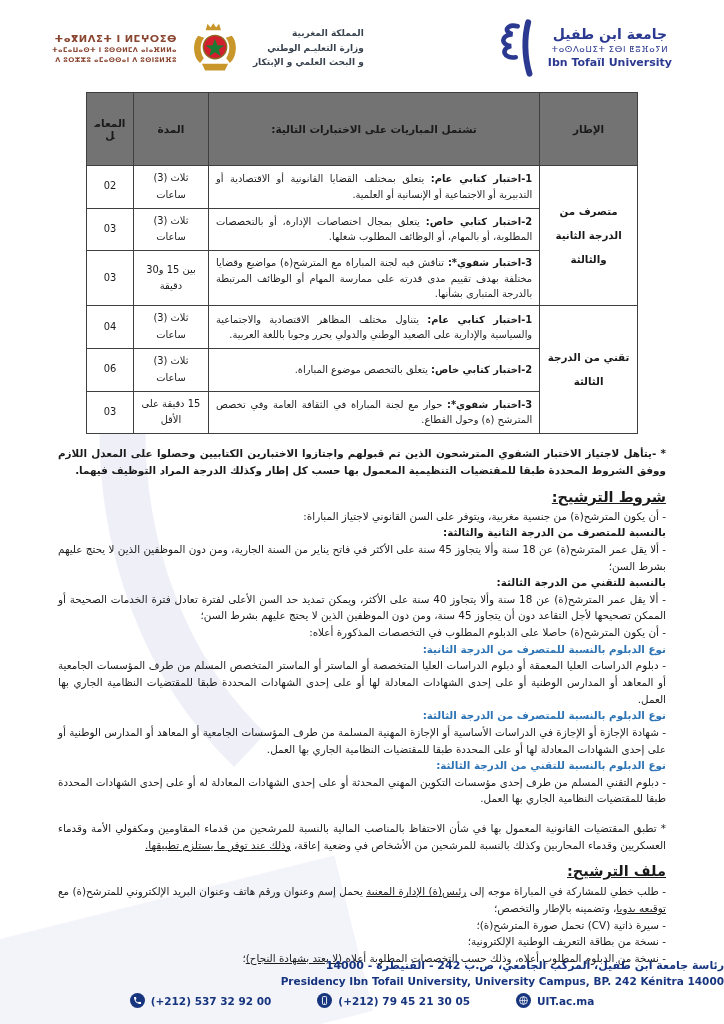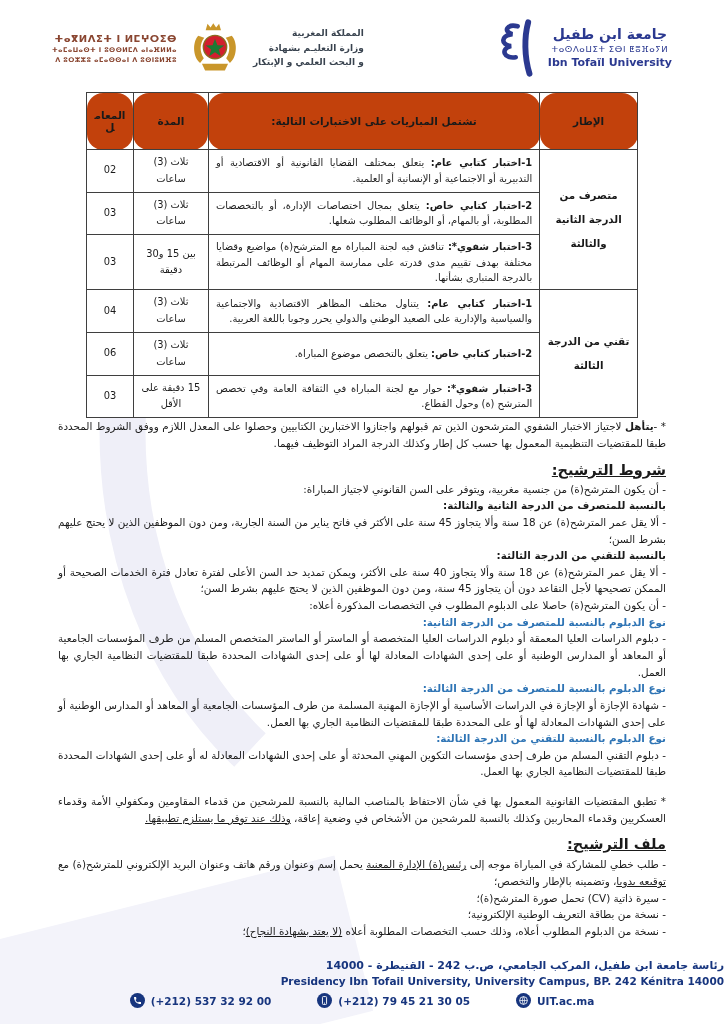--- a/index.html
+++ b/index.html
@@ -22,32 +22,32 @@
   .ministry-name{color:#39434f;font-weight:bold;font-size:9px;line-height:1.65;text-align:right;}
   .univ{display:flex;align-items:center;gap:8px;}
   .univ-text{text-align:center;line-height:1.35;}
   .univ-ar{color:#2b3990;font-weight:bold;font-size:14px;}
   .univ-tif{color:#2b3990;font-weight:normal;font-size:8.5px;letter-spacing:.6px;}
   .univ-en{color:#2b3990;font-weight:bold;font-size:11px;direction:ltr;}
   
   table.exams{width:552px;margin:8px auto 0;border-collapse:collapse;font-size:9.9px;
     position:relative;z-index:2;background:#fff;}
   .exams th,.exams td{border:1px solid #3f3f3f;vertical-align:middle;}
-  .exams th{background:#c2410c;font-weight:bold;font-size:10.5px;padding:16px 4px;border-radius:16px;}
+  .exams th{background:#737373;font-weight:bold;font-size:10.5px;padding:24px 4px;}
   .exams td{padding:4px 7px;line-height:1.55;}
   .exams td.test{text-align:justify;}
   .exams td.dur,.exams td.coef{text-align:center;line-height:1.7;}
   .exams td.frame{text-align:center;font-weight:bold;line-height:2.3;font-size:10.3px;padding:4px 5px;}
   .exams tr.dotted td{border-top:1px dotted #777;}
   .exams b.tt{font-weight:bold;}
   col.c-frame{width:98px;}col.c-test{width:332px;}col.c-dur{width:75px;}col.c-coef{width:47px;}
   
   .note,.cond,.file-items,.legal{margin:0 58px;font-size:10.4px;line-height:1.6;
     text-align:justify;position:relative;z-index:2;}
-  .note{margin-top:0;}
+  .note{margin-top:11px;font-weight:bold;}
   .sec-heading{margin:10px 58px 3px;font-size:14.5px;font-weight:bold;
     text-decoration:underline;position:relative;z-index:2;}
   .cond div{margin:0;}
   .cond .bold-h{font-weight:bold;}
   .cond .blue-h{color:#2e74b5;font-weight:bold;}
   .legal{margin-top:13px;}
   .bu{font-weight:normal;text-decoration:underline;}
   .file-items{margin-top:4px;}
   
   .footer{position:absolute;bottom:16px;left:0;width:100%;text-align:right;
@@ -91,21 +91,21 @@
       <svg width="56" height="58" viewBox="0 0 60 62">
         <path d="M22 5 l3.2 4 3-4.6 3 4.6 3.2-4 2 7 h-16.4 z" fill="#c9962a"></path>
         <path d="M12 18 C5 26 7 42 14 47 L18 42 C13.5 35 13.5 26 18.5 20 Z" fill="#c9962a"></path>
         <path d="M48 18 C55 26 53 42 46 47 L42 42 C46.5 35 46.5 26 41.5 20 Z" fill="#c9962a"></path>
         <circle cx="30" cy="30" r="12.5" fill="#d21f2e" stroke="#8a6b1f" stroke-width="1.5"></circle>
         <path d="M30 21 l2.6 7 7.4 .2 -5.9 4.5 2.1 7.1 -6.2-4.3 -6.2 4.3 2.1-7.1 -5.9-4.5 7.4-.2 z" fill="#1d7a34"></path>
         <path d="M16 48 h28 l-3.4 7 h-21.2 z" fill="#c9962a"></path>
       </svg>
       <div class="ministry-name">
         <div>المملكة المغربية</div>
-        <div>وزارة التعليـم بشهادة</div>
+        <div>وزارة التعليـم الوطني</div>
         <div>و البحث العلمي و الإبتكار</div>
       </div>
     </div>
   </div>
 
   <table class="exams">
     <colgroup>
         <col class="c-frame">
         <col class="c-test">
         <col class="c-dur">

